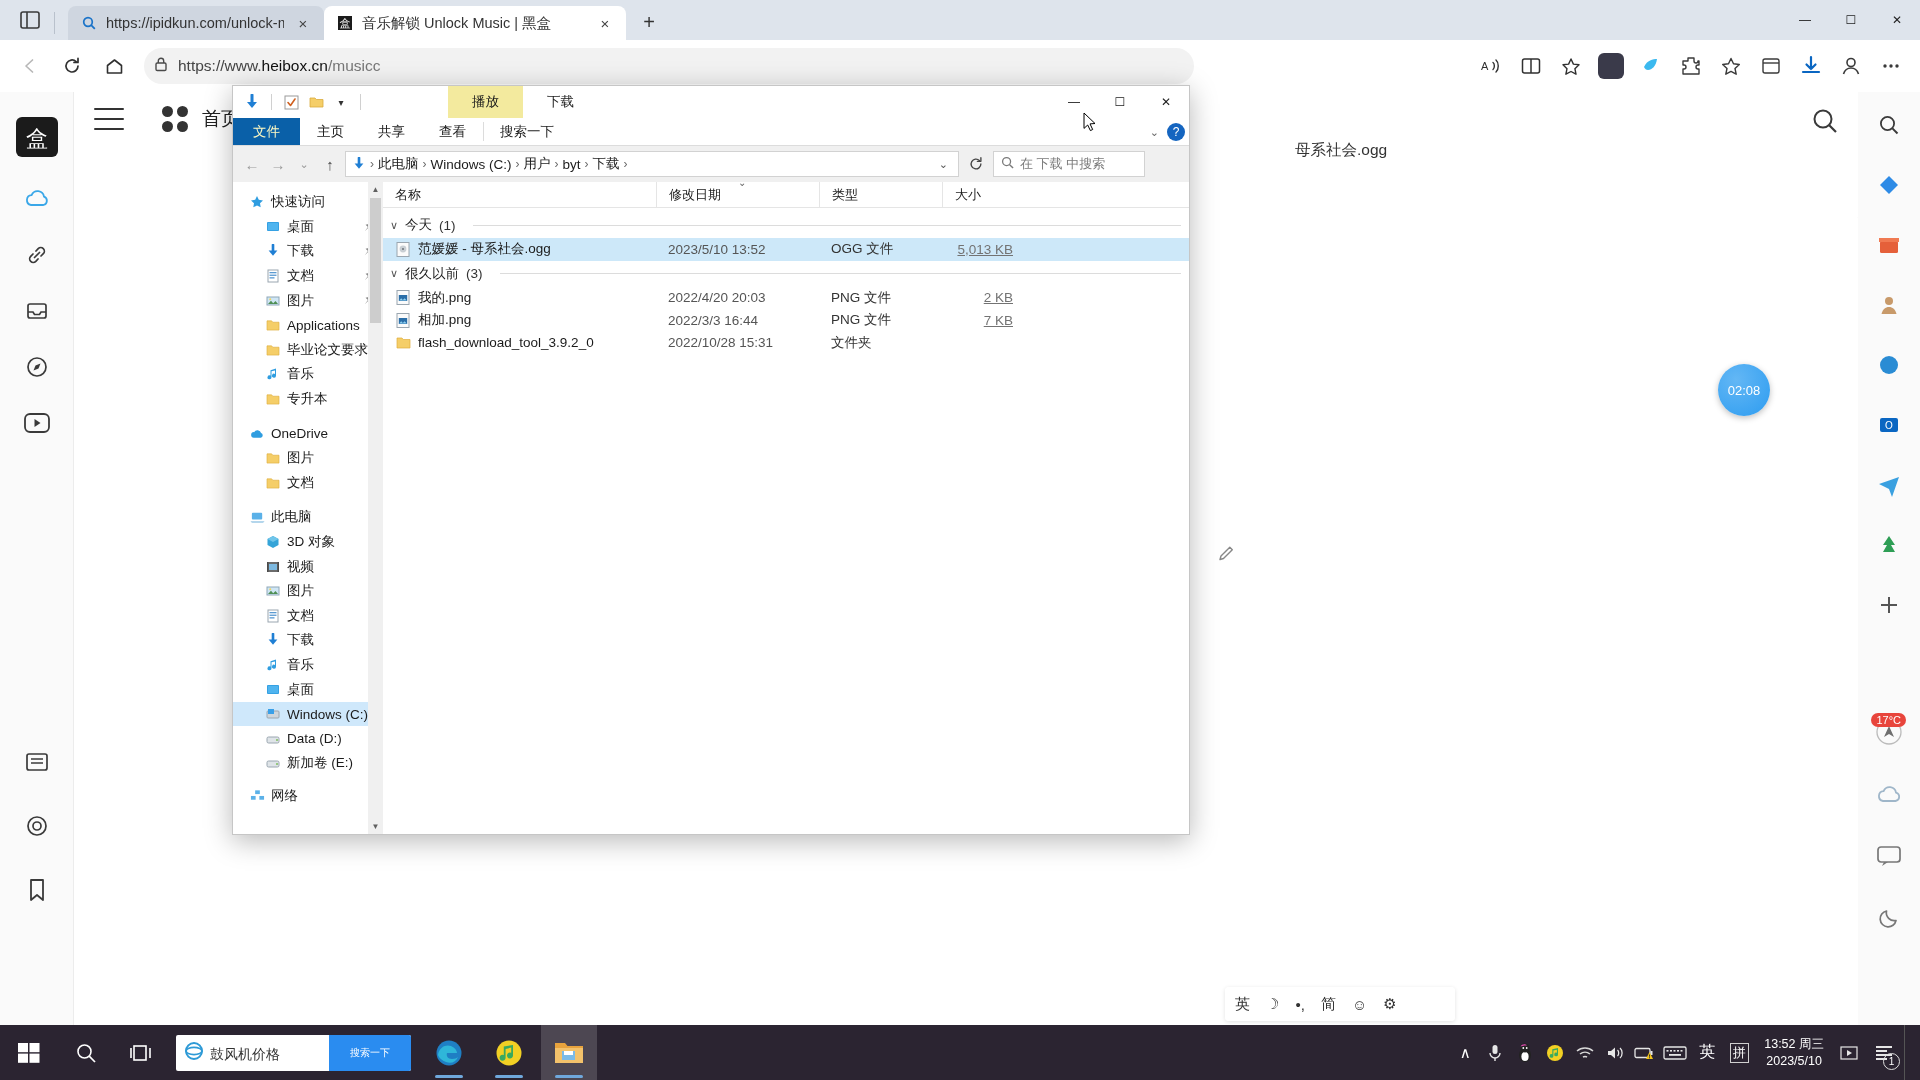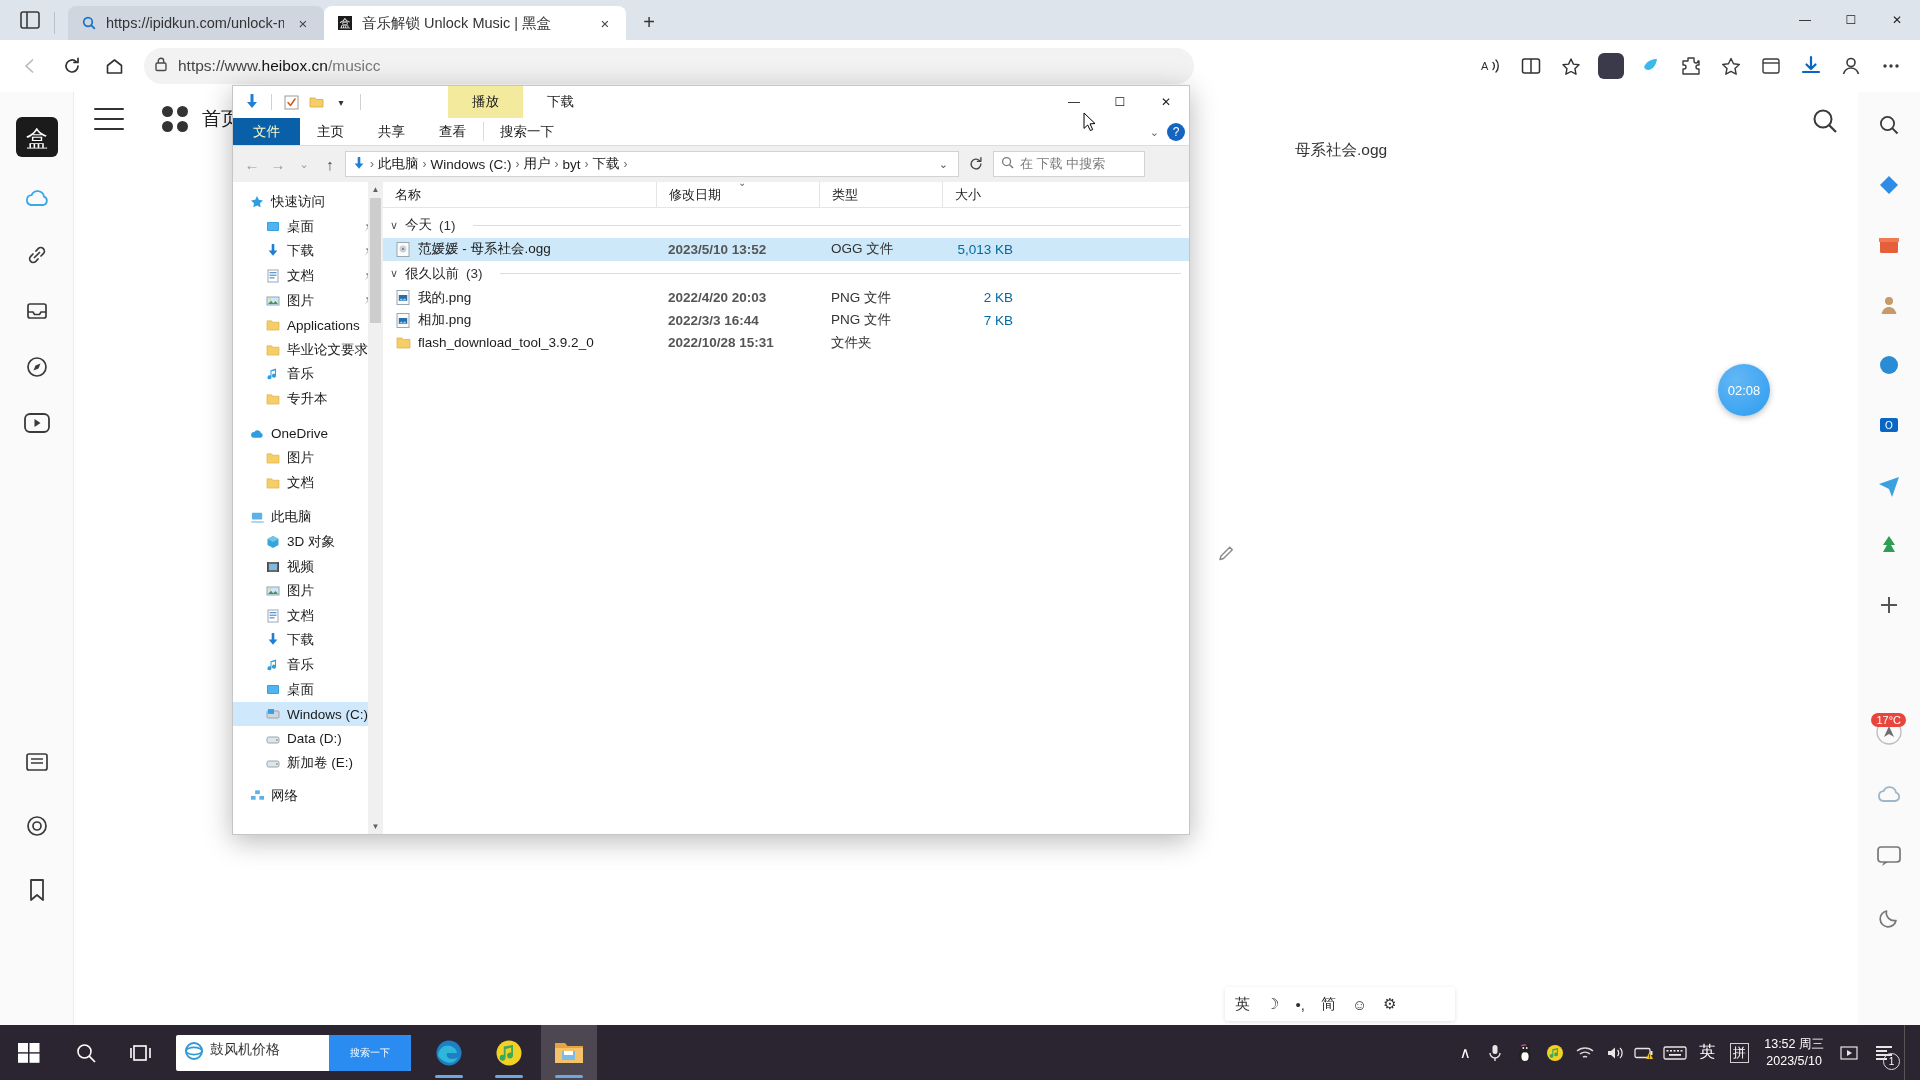--- a/index.html
+++ b/index.html
@@ -144,39 +144,39 @@
 
   .grp { height:26px; display:flex; align-items:center; gap:7px; padding-left:7px; font-size:13.5px; color:#1b1b1b;}
   .grp .chev { font-size:11px; color:#555; }
   .grp .cnt { color:#333; }
   .grp .rule { flex:1; height:1px; background:#dcdcdc; margin-left:10px; margin-right:8px;}
 
   .frow { height:22.5px; display:flex; align-items:center; font-size:13.5px; color:#1b1b1b; }
   .frow.sel { background:#cde8f9; }
   .fcell { display:flex; align-items:center; gap:7px; padding-left:12px; }
   .f-name { width:273px; }
-  .f-date { width:163px; color:#555;font-weight:bold; }
+  .f-date { width:163px; color:#555; }
   .f-type { width:123px; color:#333; }
-  .f-size { width:75px; color:#0369a1; text-align:right; justify-content:flex-end; padding-right:4px;}
+  .f-size { width:75px; color:#737373; text-align:right; justify-content:flex-end; padding-right:4px;text-decoration:underline;}
   .fi { width:16px; height:16px; flex:0 0 16px; display:flex; align-items:center; justify-content:center;}
 
   .ex-status { height:28px; background:#f0f0f0; border-top:1px solid #dcdcdc; display:flex; align-items:center; padding:0 12px; font-size:13px; color:#1b1b1b; gap:20px; position:relative;}
   .view-btns { position:absolute; right:10px; top:2px; display:flex; gap:4px;}
   .vbtn { width:24px; height:22px; display:flex; align-items:center; justify-content:center; border:1px solid transparent;}
   .vbtn.active { background:#cfe8fb; border-color:#9ecbea; }
 
   
   .cursor { position:absolute; left:1083px; top:112px; width:14px; height:21px; }
 
   
   .taskbar { position:absolute; left:0; bottom:0; width:1920px; height:55px; background:#2b2431; display:flex; align-items:center; color:#fff; }
   .tb-start { width:58px; height:55px; display:flex; align-items:center; justify-content:center;}
   .tb-ic { width:56px; height:55px; display:flex; align-items:center; justify-content:center;}
   .tb-search { margin-left:6px; width:235px; height:36px; background:#fff; display:flex; align-items:center; border-radius:2px; overflow:hidden;}
-  .tb-search .q { flex:1; display:flex; align-items:flex-start; gap:6px; padding-left:8px; color:#333; font-size:14px;}
+  .tb-search .q { flex:1; display:flex; align-items:flex-end; gap:6px; padding-left:8px; color:#333; font-size:14px;}
   .tb-search .go { width:82px; height:36px; background:#2a8cf0; color:#fff; font-size:10px; display:flex; align-items:center; justify-content:center;}
   .tb-apps { display:flex; align-items:center; margin-left:10px; gap:4px;}
   .tb-app { width:56px; height:55px; display:flex; align-items:center; justify-content:center; position:relative;}
   .tb-app.open:after { content:""; position:absolute; bottom:2px; left:14px; width:28px; height:3px; background:#6fa8dc; border-radius:2px;}
   .tb-app.active { background:rgba(255,255,255,.16); }
   .tb-right { margin-left:auto; display:flex; align-items:center; gap:0px; padding-right:8px;}
   .tray { width:30px; height:55px; display:flex; align-items:center; justify-content:center; font-size:15px;}
   .tb-clock { text-align:center; font-size:12.5px; line-height:1.35; padding:0 10px; }
   .tb-ime { font-size:16px; width:34px; text-align:center;}
   .tb-notif { width:40px; height:55px; display:flex; align-items:center; justify-content:center; position:relative;}

